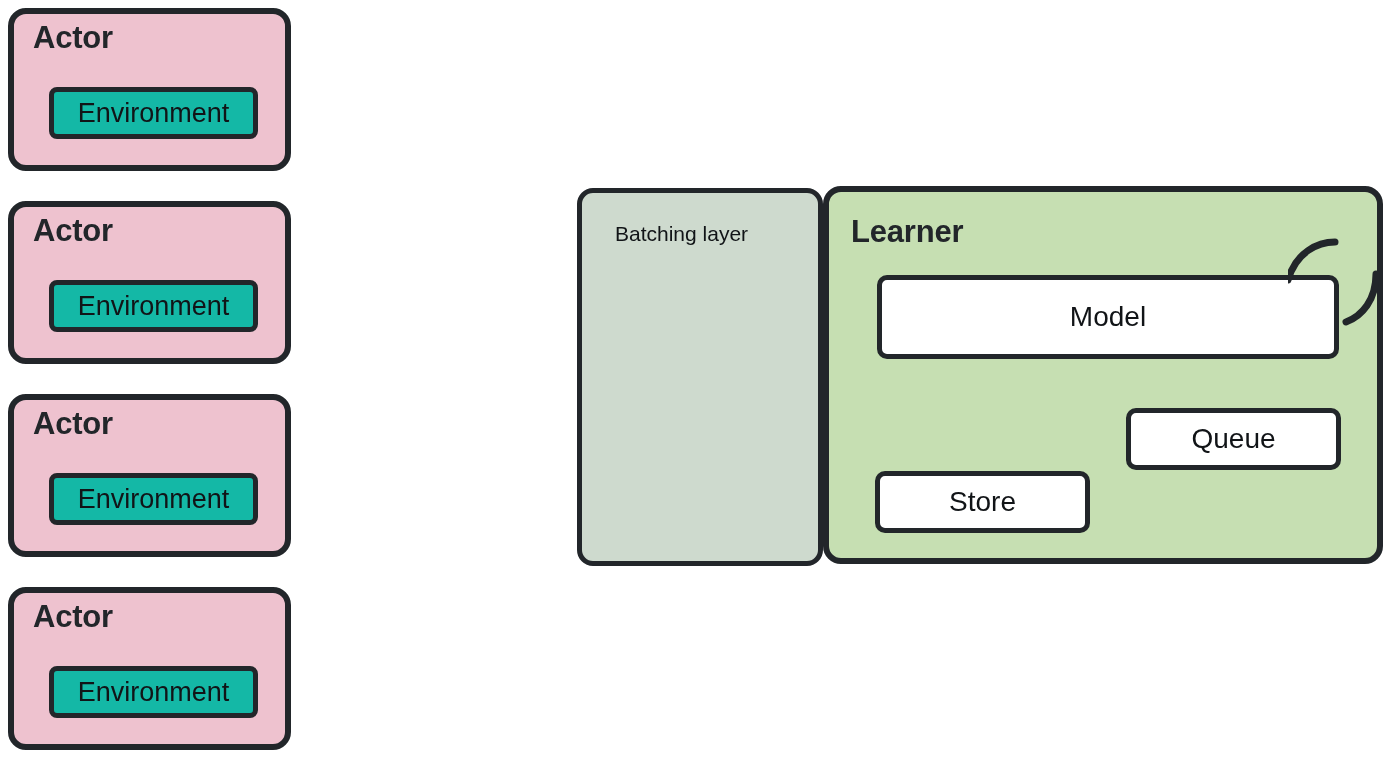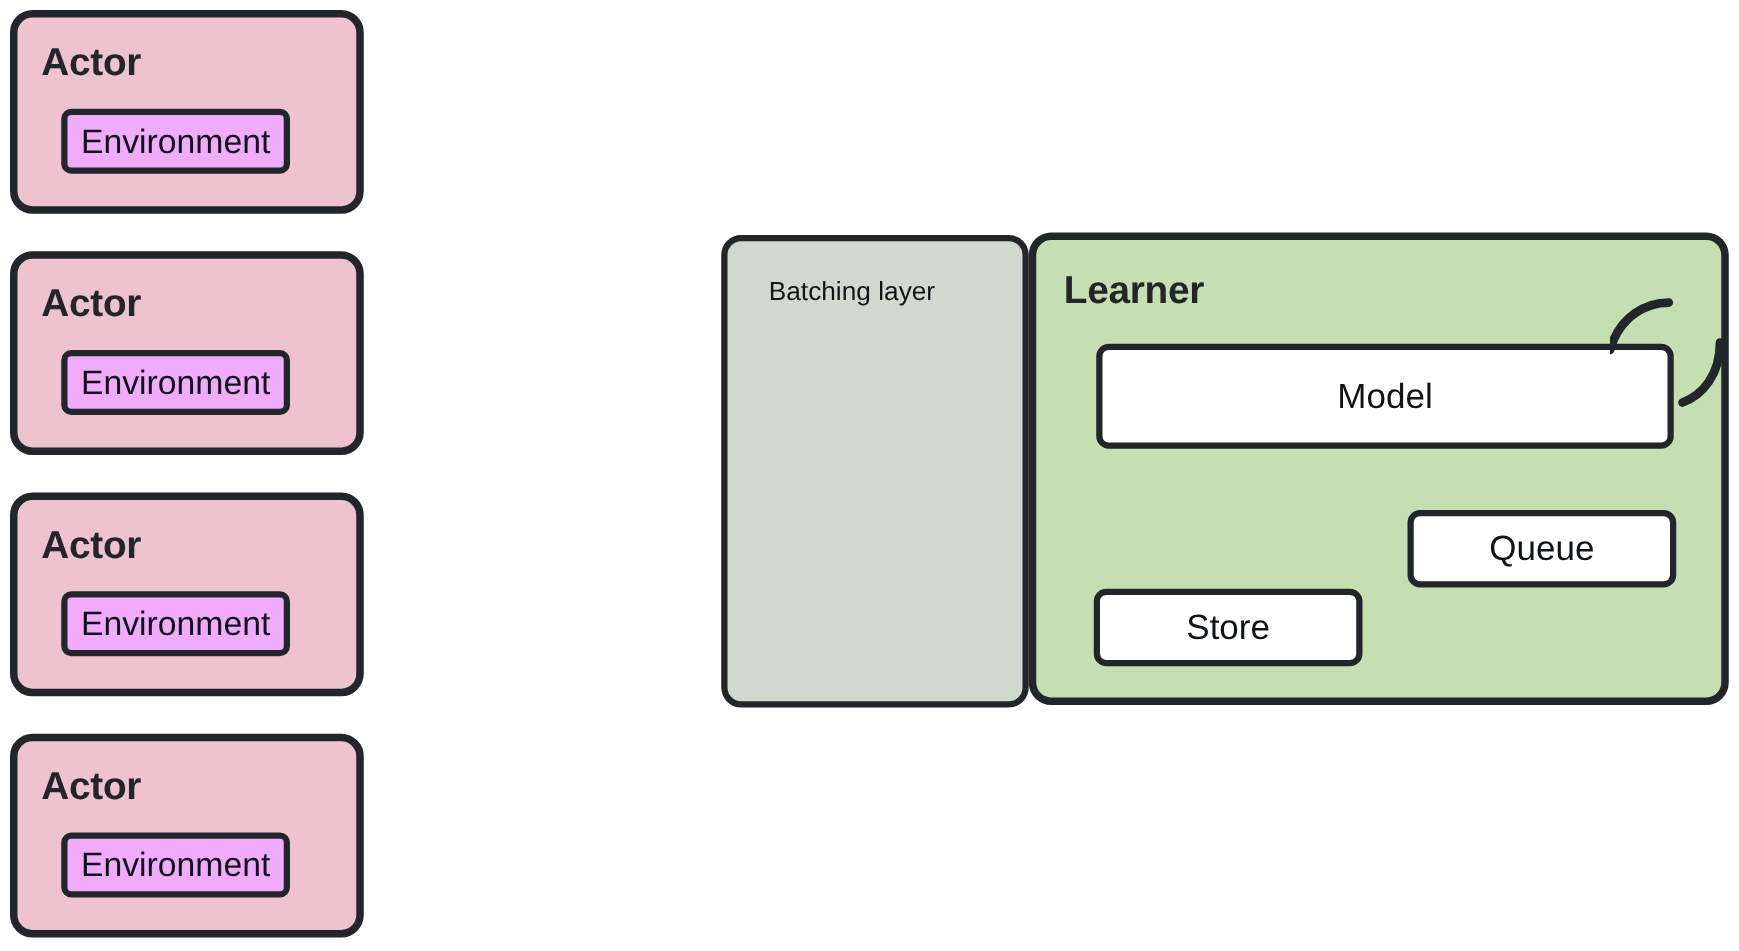--- a/index.html
+++ b/index.html
@@ -25,35 +25,35 @@
     width: 283px;
     height: 163px;
     background: var(--actor-fill, #eec2cf);
     border: 6px solid #22262a;
     border-radius: 18px;
     box-sizing: border-box;
   }
   .actor-title {
     position: absolute;
     left: 19px;
-    top: 20px;
+    top: 8px;
     font-size: 31px;
     font-weight: 700;
     color: #22262a;
     letter-spacing: -0.2px;
     line-height: 1;
     white-space: nowrap;
   }
   .env-box {
     position: absolute;
     left: 35px;
     top: 73px;
-    width: 183px;
+    width: 209px;
     height: 52px;
-    background: #f0abfc;
+    background: #14b8a6;
     border: 5px solid #22262a;
     border-radius: 8px;
     box-sizing: border-box;
     display: flex;
     align-items: center;
     justify-content: center;
   }
   .env-label {
     font-size: 27px;
     color: #111417;

